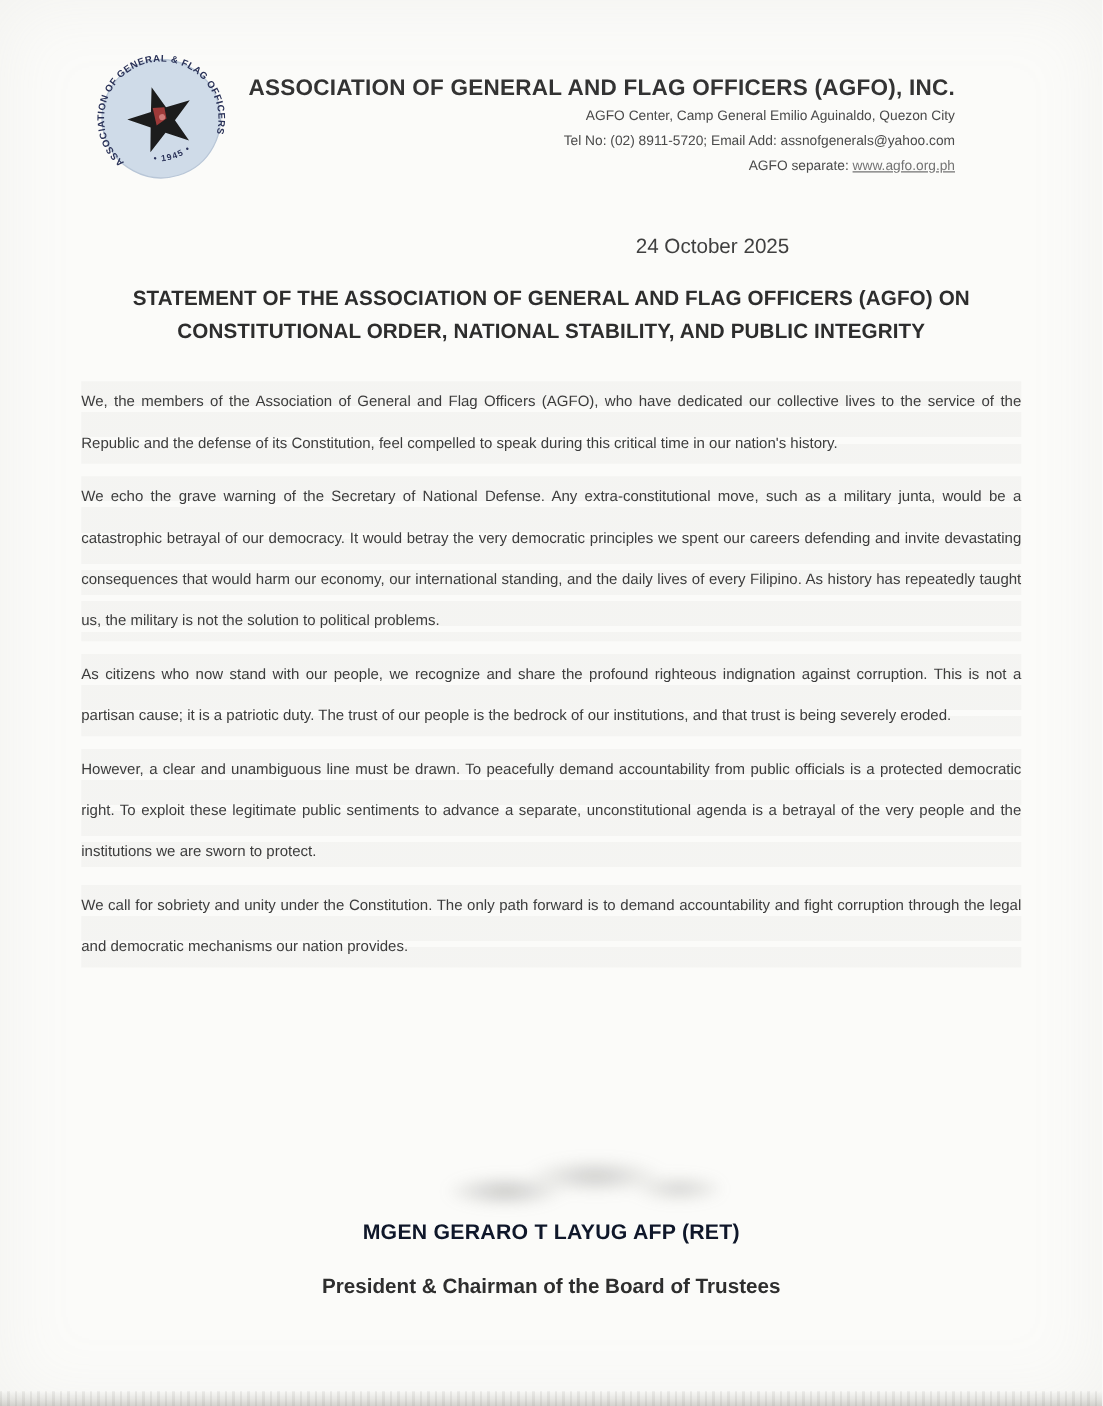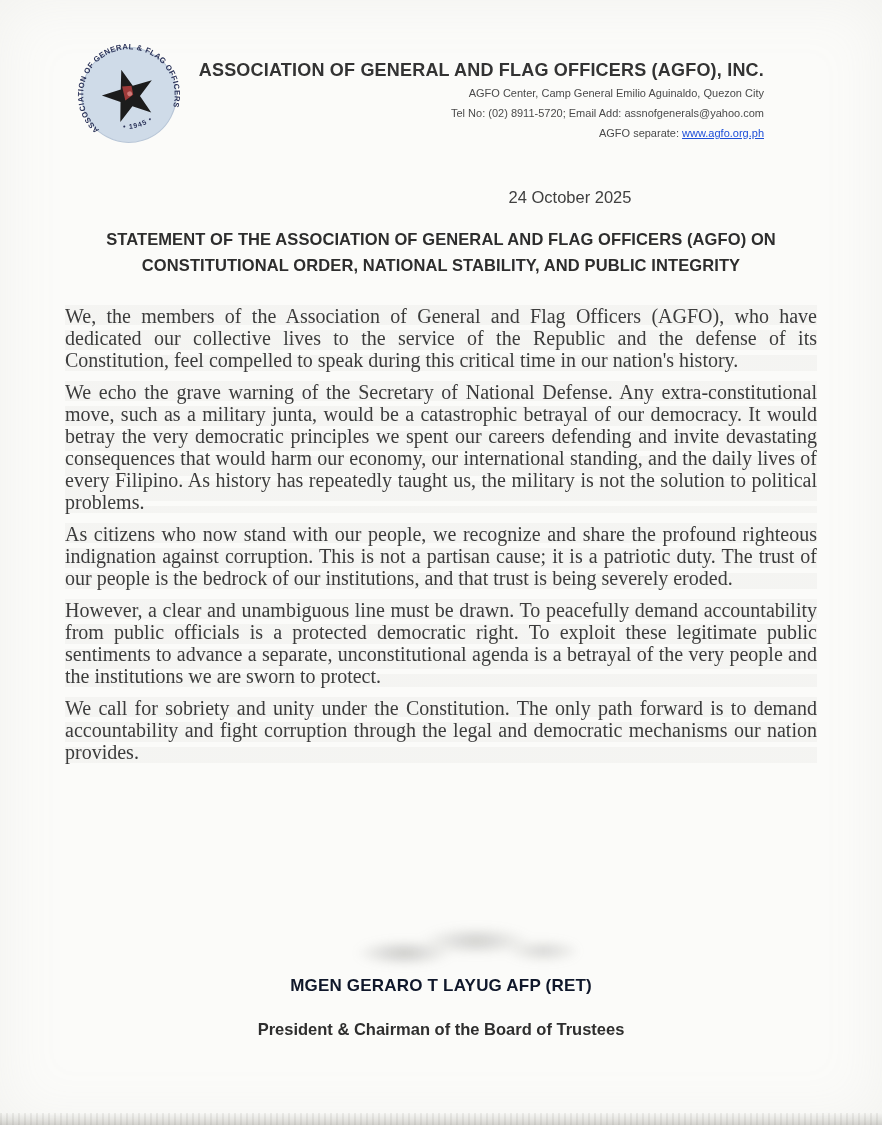--- a/index.html
+++ b/index.html
@@ -45,21 +45,21 @@
     font-weight: bold;
     letter-spacing: 0.2px;
     color: #333333;
     margin-bottom: 3px;
   }
   .address-line, .contact-line, .website-line {
     font-size: 11px;
     color: #4a4a4a;
   }
   .website-line .link {
-    color: #1d4ed8;
+    color: #737373;
     text-decoration: underline;
     cursor: pointer;
   }
 
   
   .doc-date {
     margin-top: 22px;
     text-align: center;
     font-size: 16.5px;
     color: #404040;
@@ -77,33 +77,32 @@
     color: #2d2d2d;
     letter-spacing: 0.1px;
   }
 
   
   .doc-body {
     margin: 27px 65px 0 65px;
   }
   .doc-body p {
     margin: 0 0 10px 0;
-    font-size: 20px;
-    line-height: 22px;
+    font-size: 12px;
+    line-height: 33px;
     text-align: justify;
     color: #3c3c3c;
     
     background-image: repeating-linear-gradient(
       180deg,
       rgba(130,128,120,0.055) 0px,
       rgba(130,128,120,0.055) 20px,
       rgba(0,0,0,0) 20px,
       rgba(0,0,0,0) 25px
     );
-    font-family: Liberation Serif, serif;
   }
 
   
   .signature-block {
     position: absolute;
     left: 0;
     top: 922px;
     width: 100%;
     text-align: center;
   }

